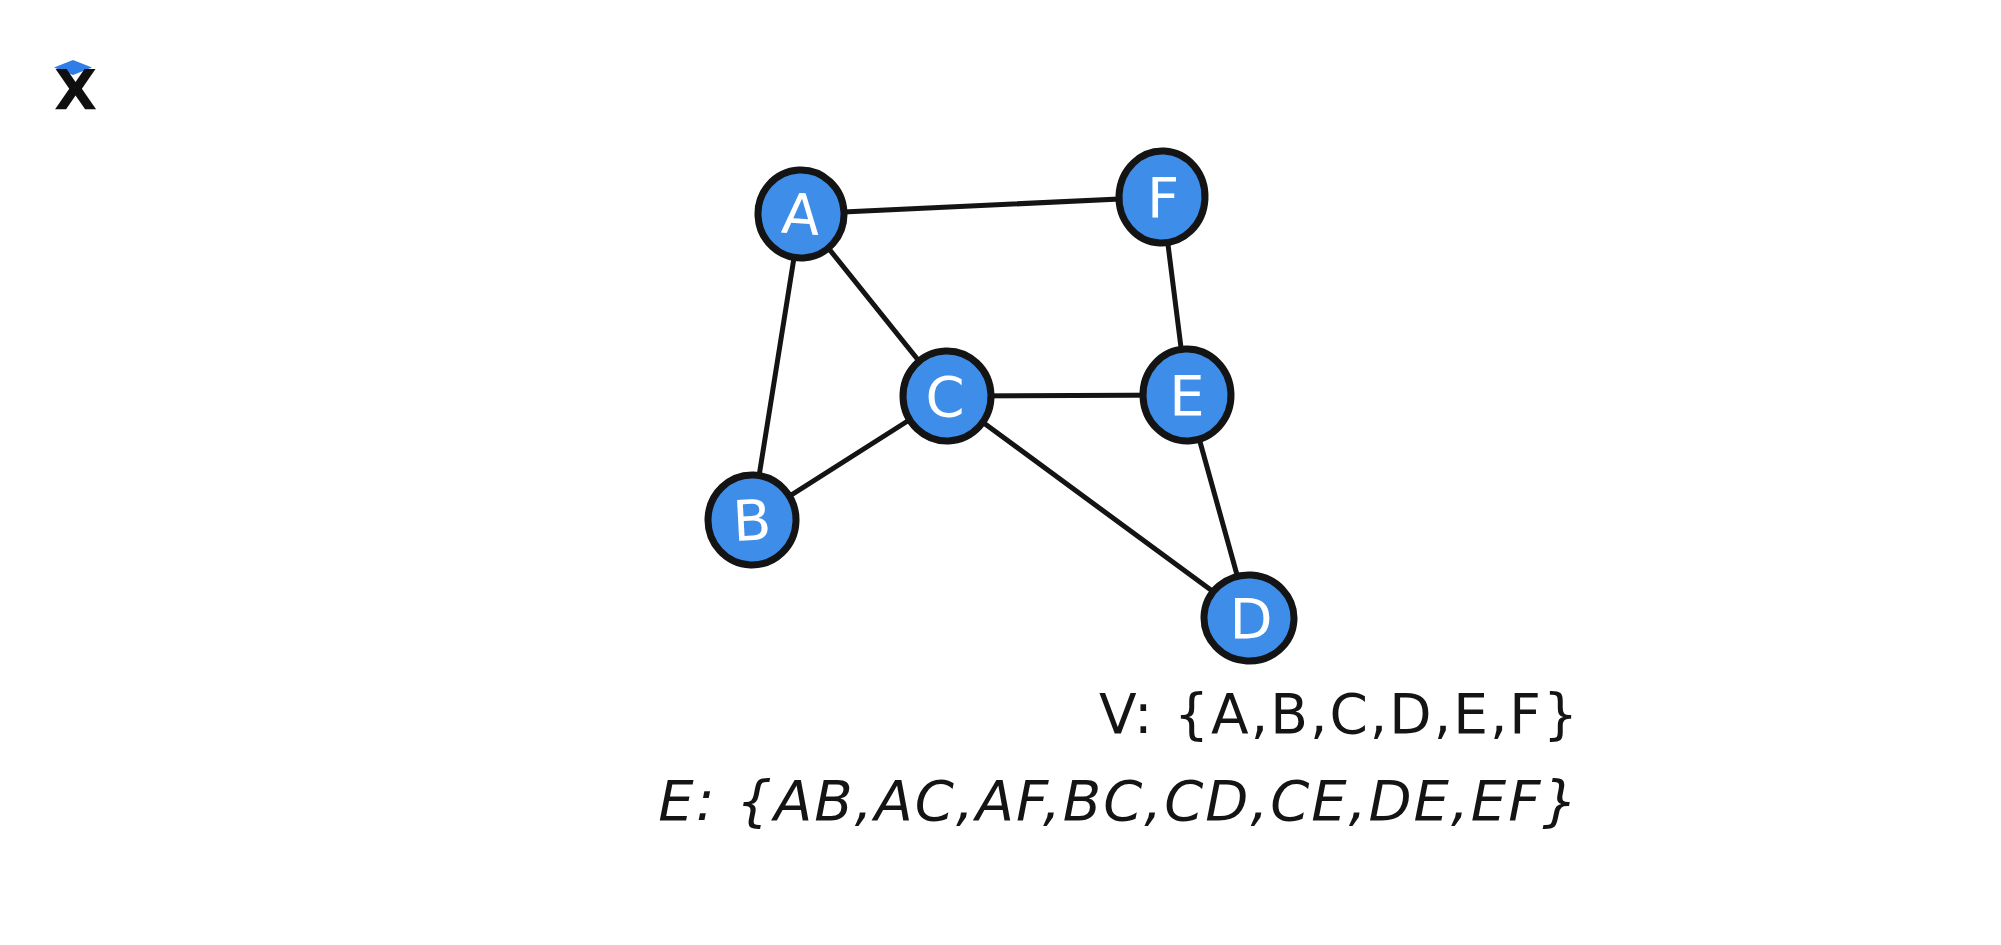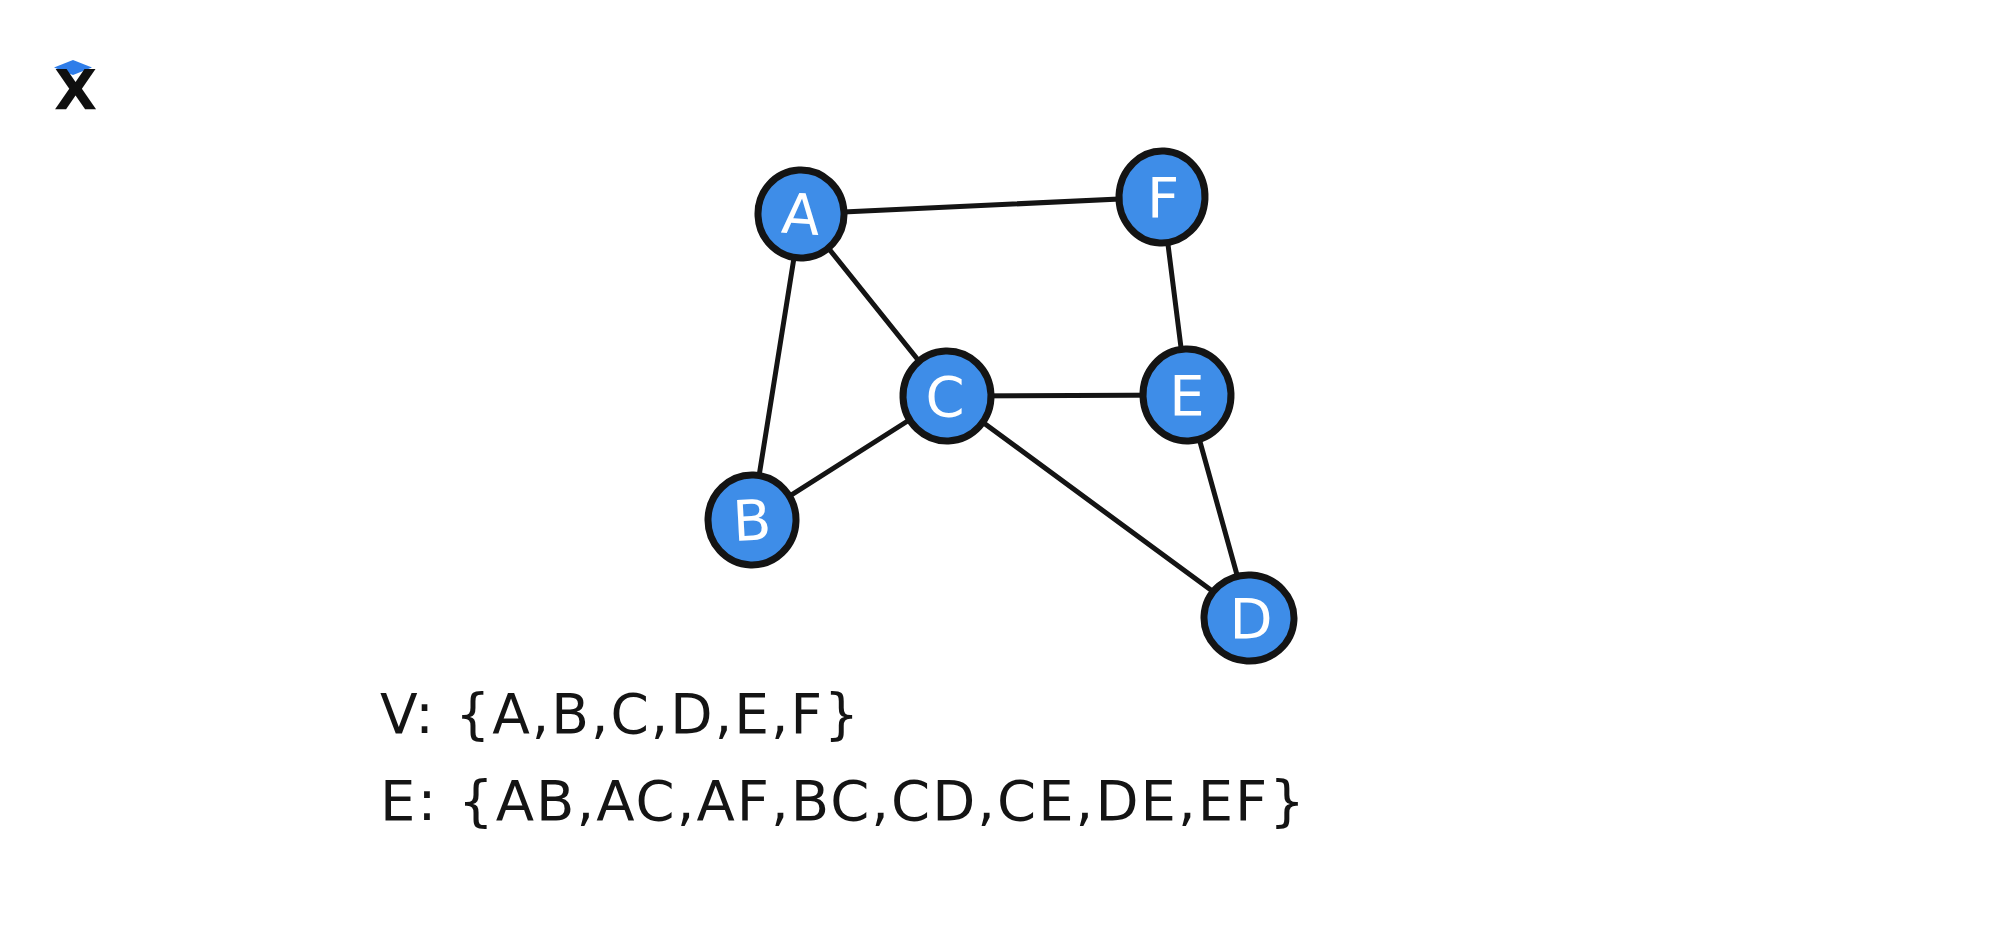--- a/index.html
+++ b/index.html
@@ -66,36 +66,37 @@
     font-family: "DejaVu Sans", sans-serif;
     font-size: 56px;
     text-anchor: middle;
   }
 
   
   .caption-line {
     position: absolute;
     left: 380px;
     width: 1200px;
-    text-align: left;
+    text-align: right;
     color: #141414;
     white-space: nowrap;
     font-family: "DejaVu Sans", sans-serif;
   }
   .caption-vertices {
     top: 681px;
     font-size: 55px;
     letter-spacing: 2px;
     line-height: 1.2;
   }
   .caption-edges {
     top: 767px;
     font-size: 56px;
     letter-spacing: 2px;
     line-height: 1.2;
+    font-style: italic;
   }
 </style>
 </head>
 <body>
 
 <div class="logo">
   <svg class="logo-diamond" viewBox="0 0 38 15">
     <polygon points="19,0 38,7.5 19,15 0,7.5" fill="#2f7de9"></polygon>
   </svg>
   <div class="logo-x">X</div>

